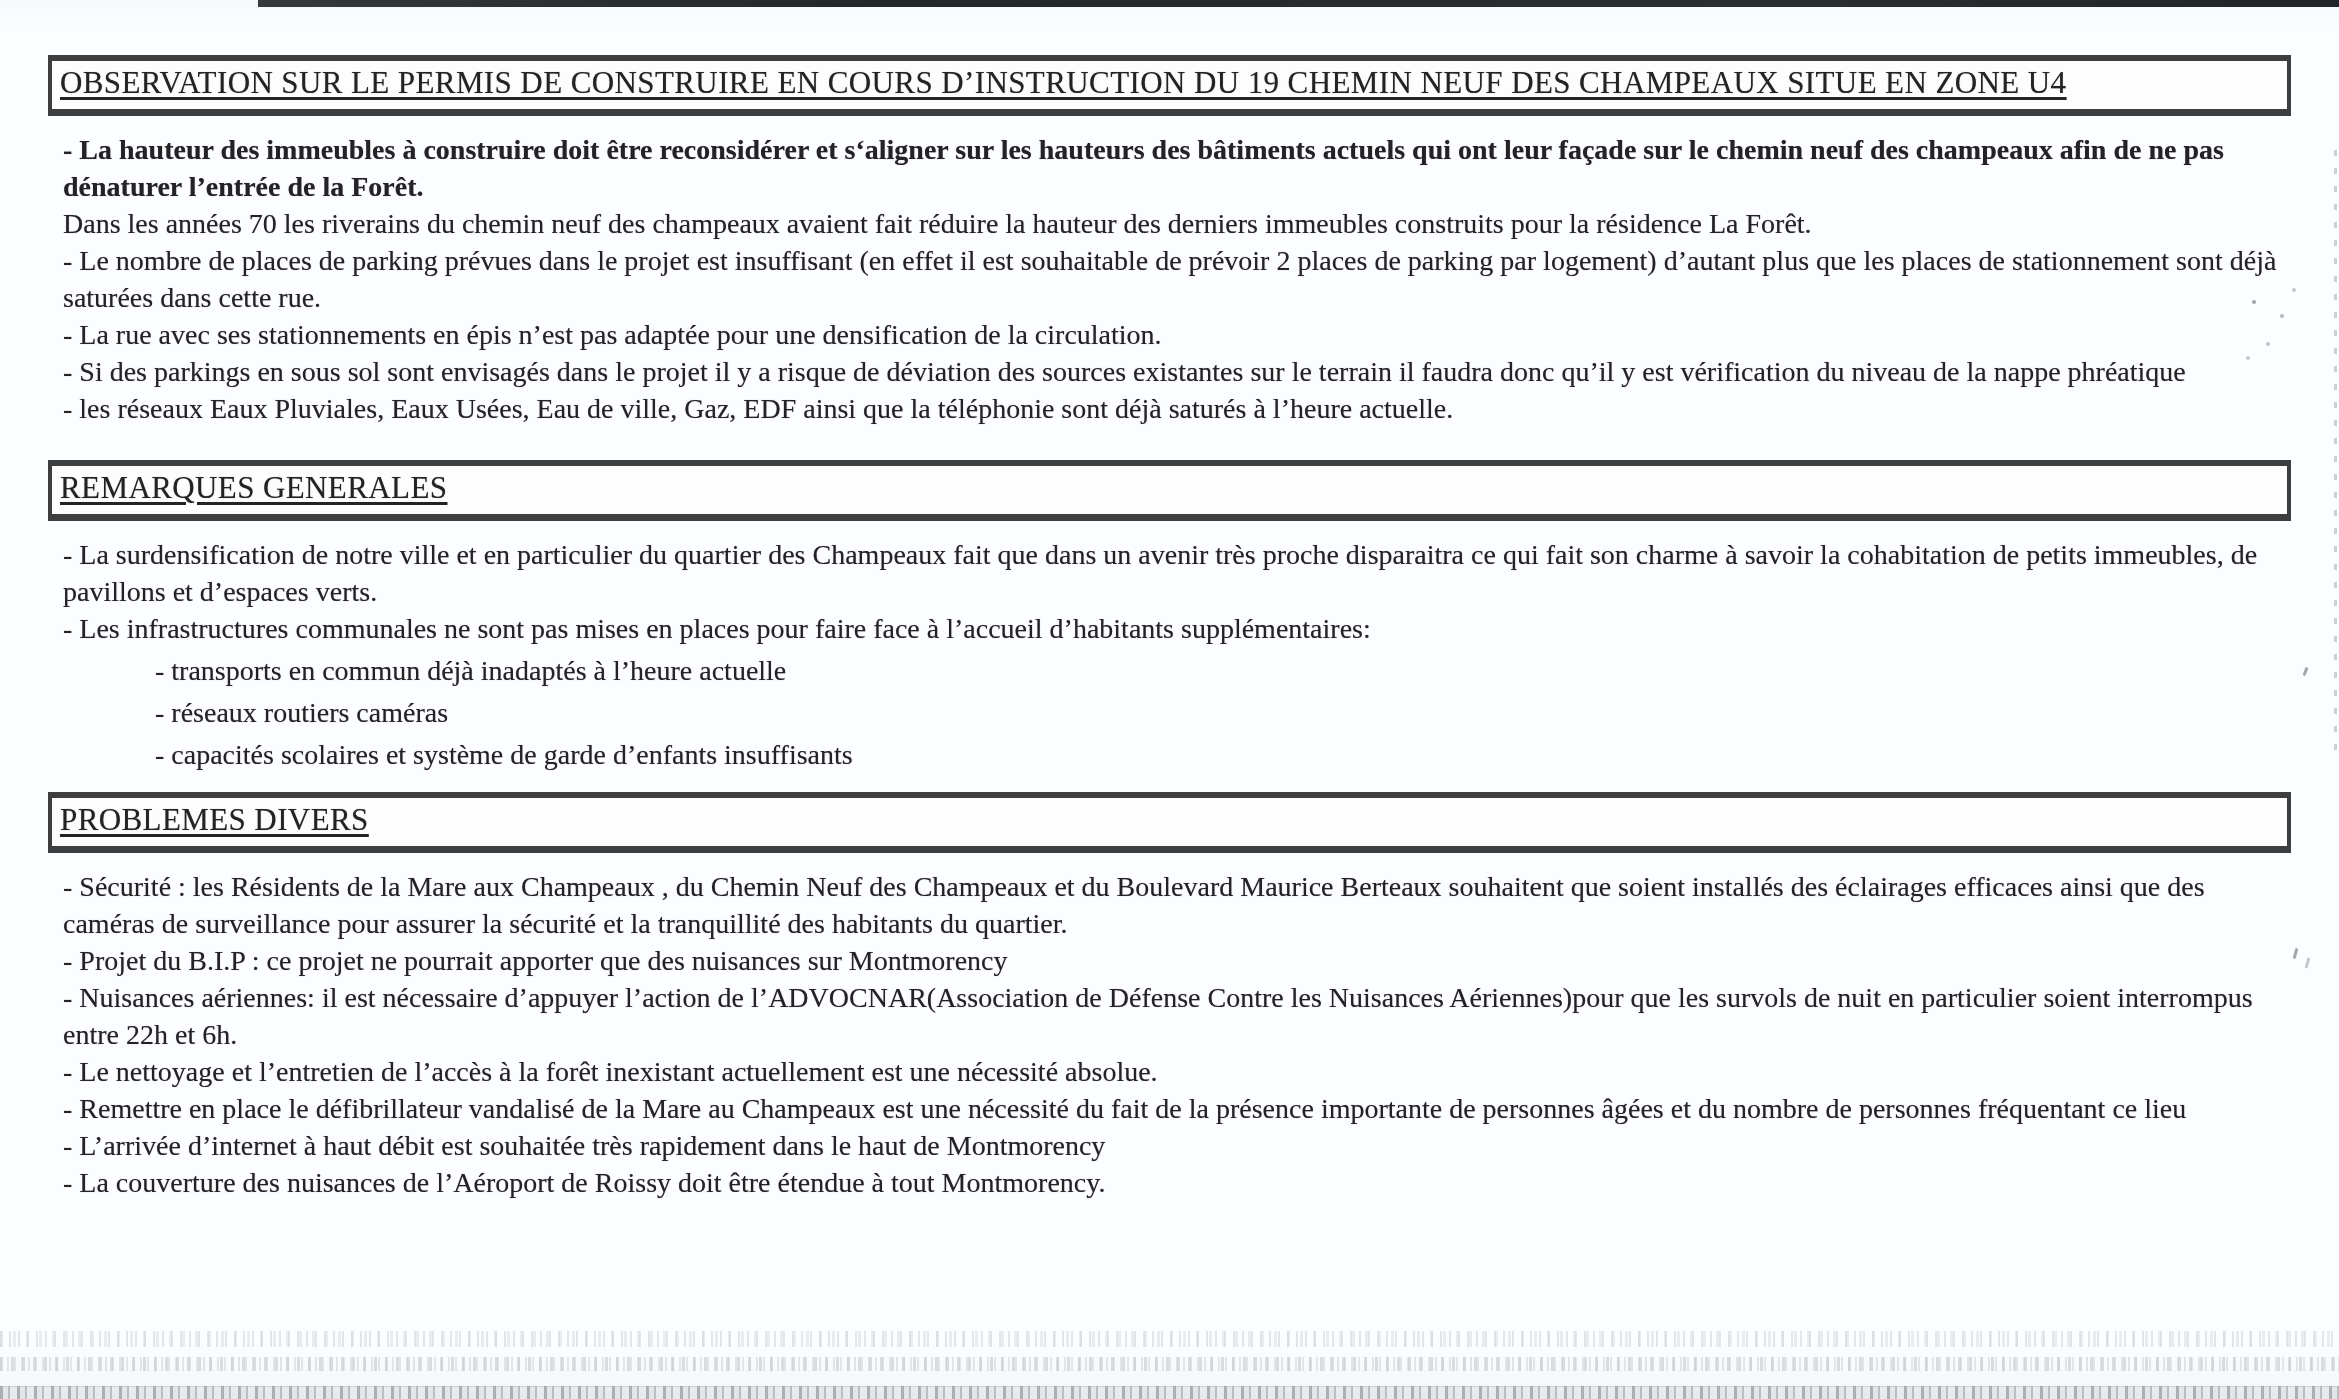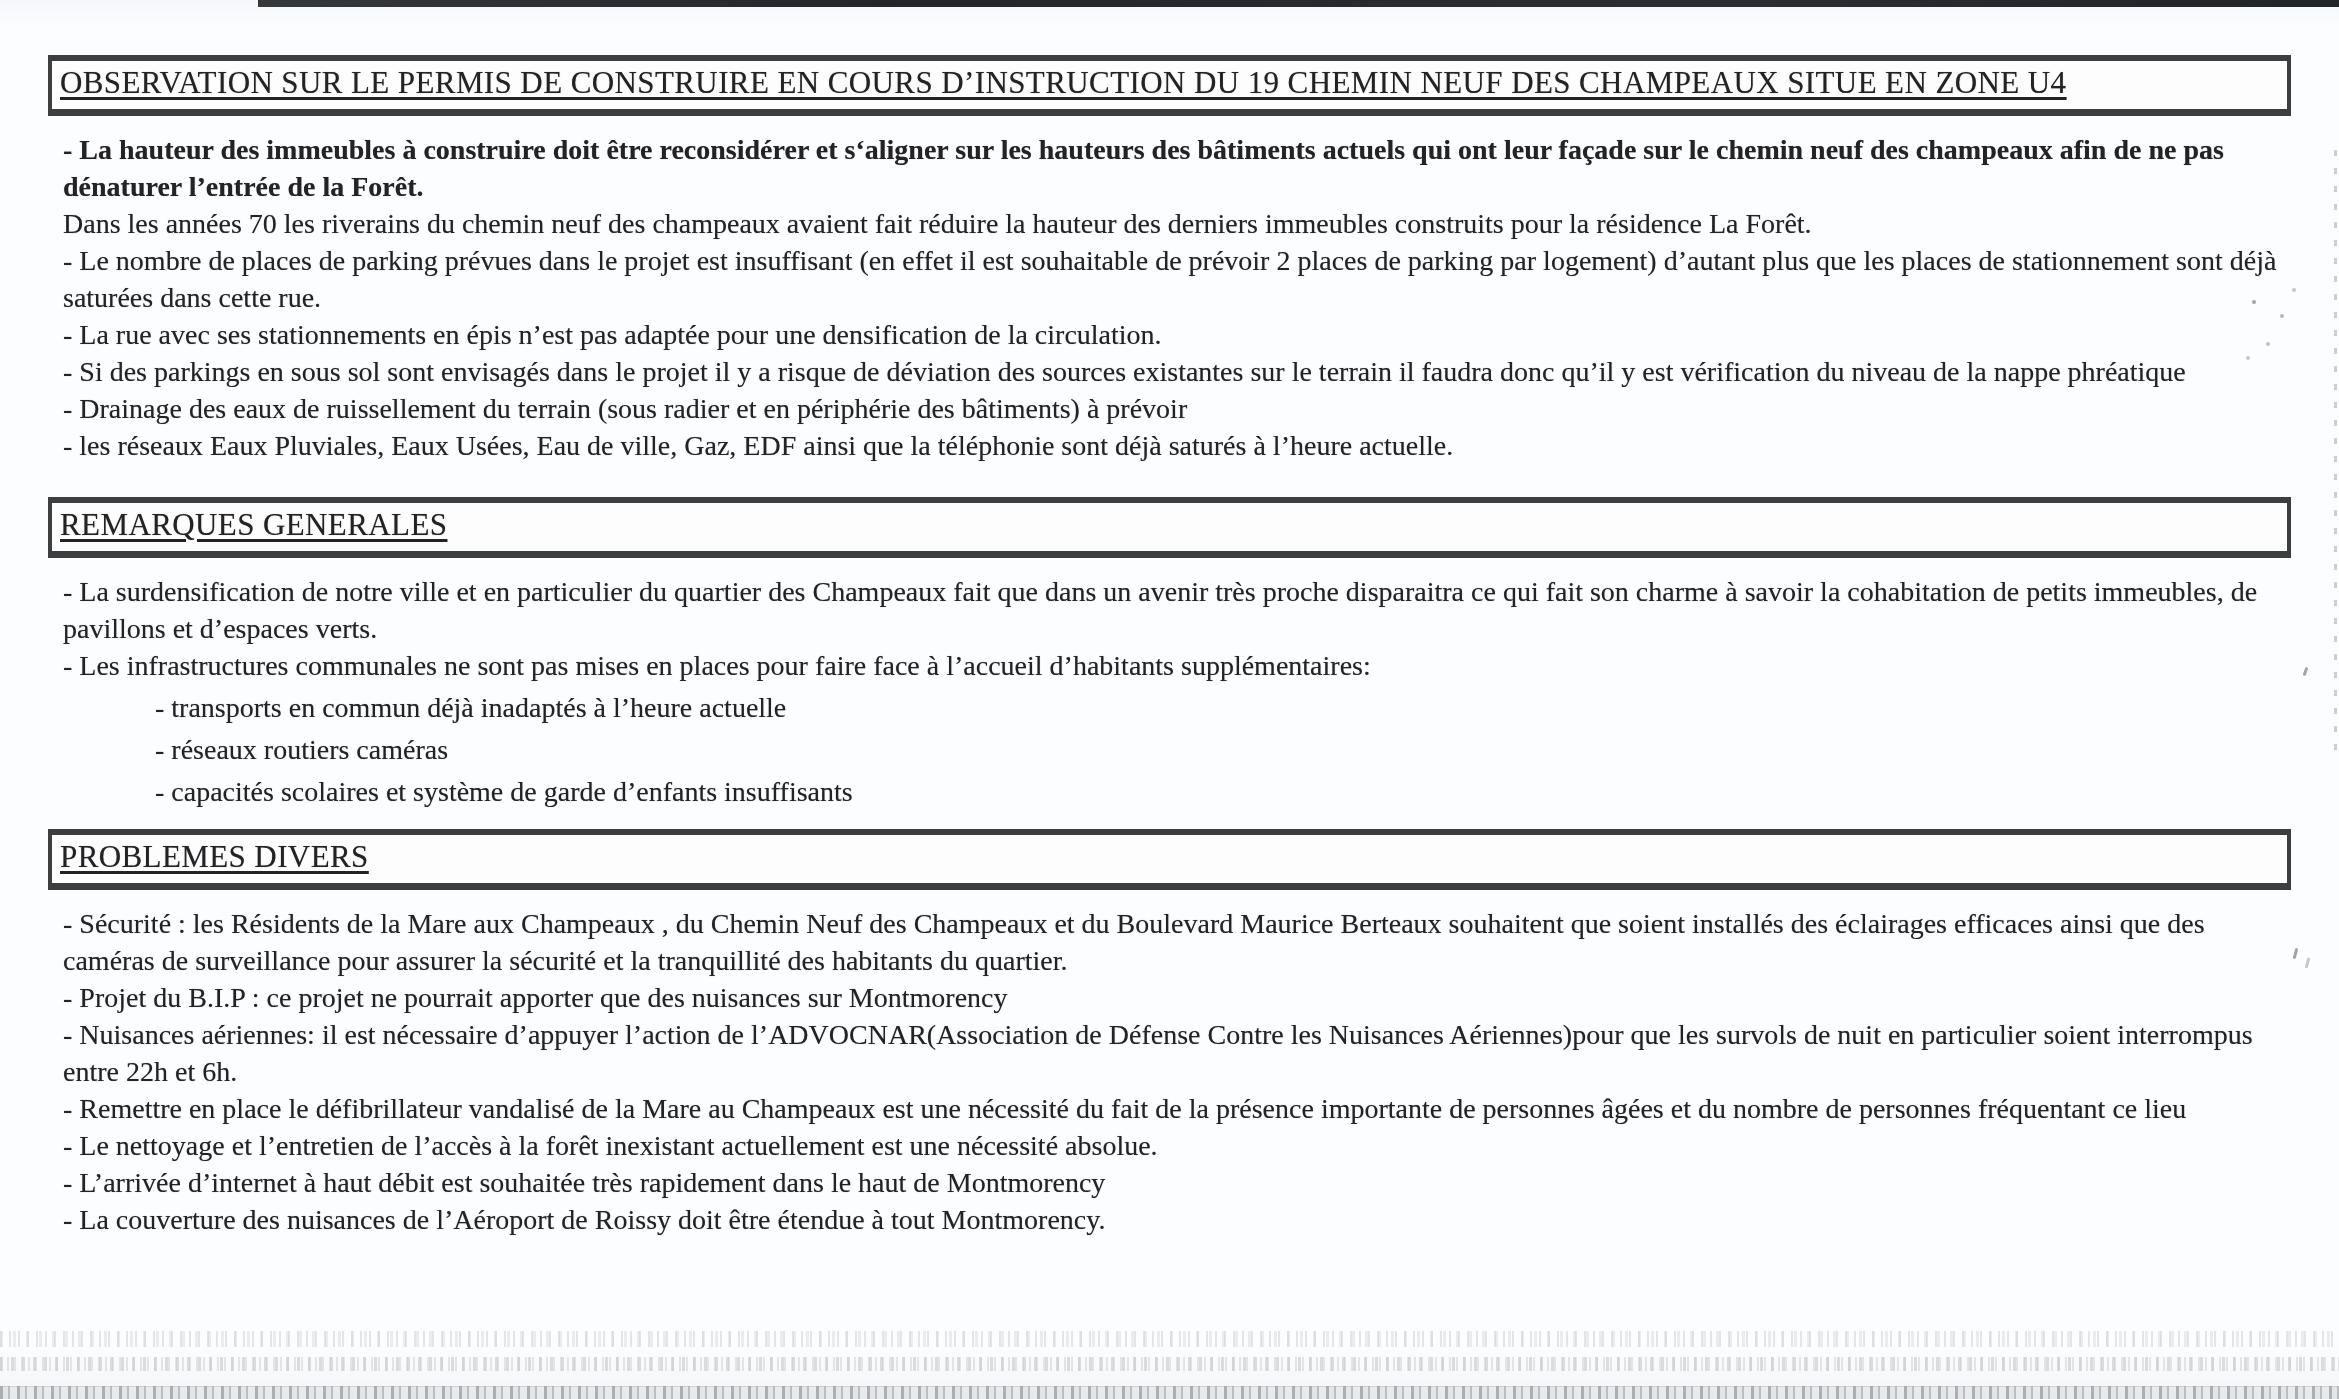--- a/index.html
+++ b/index.html
@@ -92,21 +92,20 @@
   <section>
     <div class="titlebox tb-first">
       <span class="boxtitle">OBSERVATION SUR LE PERMIS DE CONSTRUIRE EN COURS D’INSTRUCTION DU 19 CHEMIN NEUF DES CHAMPEAUX SITUE EN ZONE U4</span>
     </div>
     <div class="content">
       <p class="para bold">- La hauteur des immeubles à construire doit être reconsidérer et s‘aligner sur les hauteurs des bâtiments actuels qui ont leur façade sur le chemin neuf des champeaux afin de ne pas dénaturer l’entrée de la Forêt.</p>
       <p class="para">Dans les années 70 les riverains du chemin neuf des champeaux avaient fait réduire la hauteur des derniers immeubles construits pour la résidence La Forêt.</p>
       <p class="para">- Le nombre de places de parking prévues dans le projet est insuffisant (en effet il est souhaitable de prévoir 2 places de parking par logement) d’autant plus que les places de stationnement sont déjà saturées dans cette rue.</p>
       <p class="para">- La rue avec ses stationnements en épis n’est pas adaptée pour une densification de la circulation.</p>
       <p class="para">- Si des parkings en sous sol sont envisagés dans le projet il y a risque  de déviation des sources existantes sur le terrain il faudra donc qu’il y est vérification du niveau de la nappe phréatique</p>
-      <p class="para">- Drainage des eaux de ruissellement du terrain (sous radier et en périphérie des bâtiments) à prévoir</p>
       <p class="para">- les réseaux Eaux Pluviales, Eaux Usées, Eau de ville, Gaz, EDF ainsi que la téléphonie sont déjà saturés à l’heure actuelle.</p>
     </div>
   </section>
 
   <section>
     <div class="titlebox tb-mid">
       <span class="boxtitle">REMARQUES GENERALES</span>
     </div>
     <div class="content">
       <p class="para">- La surdensification de notre ville et en particulier du quartier des Champeaux fait que dans un avenir très proche disparaitra ce qui fait son charme à savoir la cohabitation de petits immeubles, de pavillons et d’espaces verts.</p>
@@ -118,22 +117,22 @@
   </section>
 
   <section>
     <div class="titlebox tb-last">
       <span class="boxtitle">PROBLEMES DIVERS</span>
     </div>
     <div class="content">
       <p class="para">- Sécurité : les Résidents de la Mare aux Champeaux , du Chemin Neuf des Champeaux et du Boulevard Maurice Berteaux souhaitent que soient installés des éclairages efficaces ainsi que des caméras de surveillance pour assurer la sécurité et la tranquillité des habitants du quartier.</p>
       <p class="para">- Projet du B.I.P : ce projet ne pourrait apporter que des nuisances sur Montmorency</p>
       <p class="para">- Nuisances aériennes: il est nécessaire d’appuyer l’action de l’ADVOCNAR(Association de Défense Contre les Nuisances Aériennes)pour que les survols de nuit en particulier soient interrompus entre 22h et 6h.</p>
+      <p class="para">- Le nettoyage et l’entretien de l’accès à la forêt inexistant actuellement est une nécessité absolue.</p>
       <p class="para">- Remettre en place le défibrillateur vandalisé de la Mare au Champeaux est une nécessité du fait de la présence importante de personnes âgées et du nombre de personnes fréquentant ce lieu</p>
-      <p class="para">- Le nettoyage et l’entretien de l’accès à la forêt inexistant actuellement est une nécessité absolue.</p>
       <p class="para">- L’arrivée d’internet à haut débit est souhaitée très rapidement dans le haut de Montmorency</p>
       <p class="para">- La couverture des nuisances de l’Aéroport de Roissy doit être étendue à tout Montmorency.</p>
     </div>
   </section>
 
   <div class="artifact noise-a"></div>
   <div class="artifact noise-b"></div>
   <div class="artifact noise-c"></div>
 
 </div>

